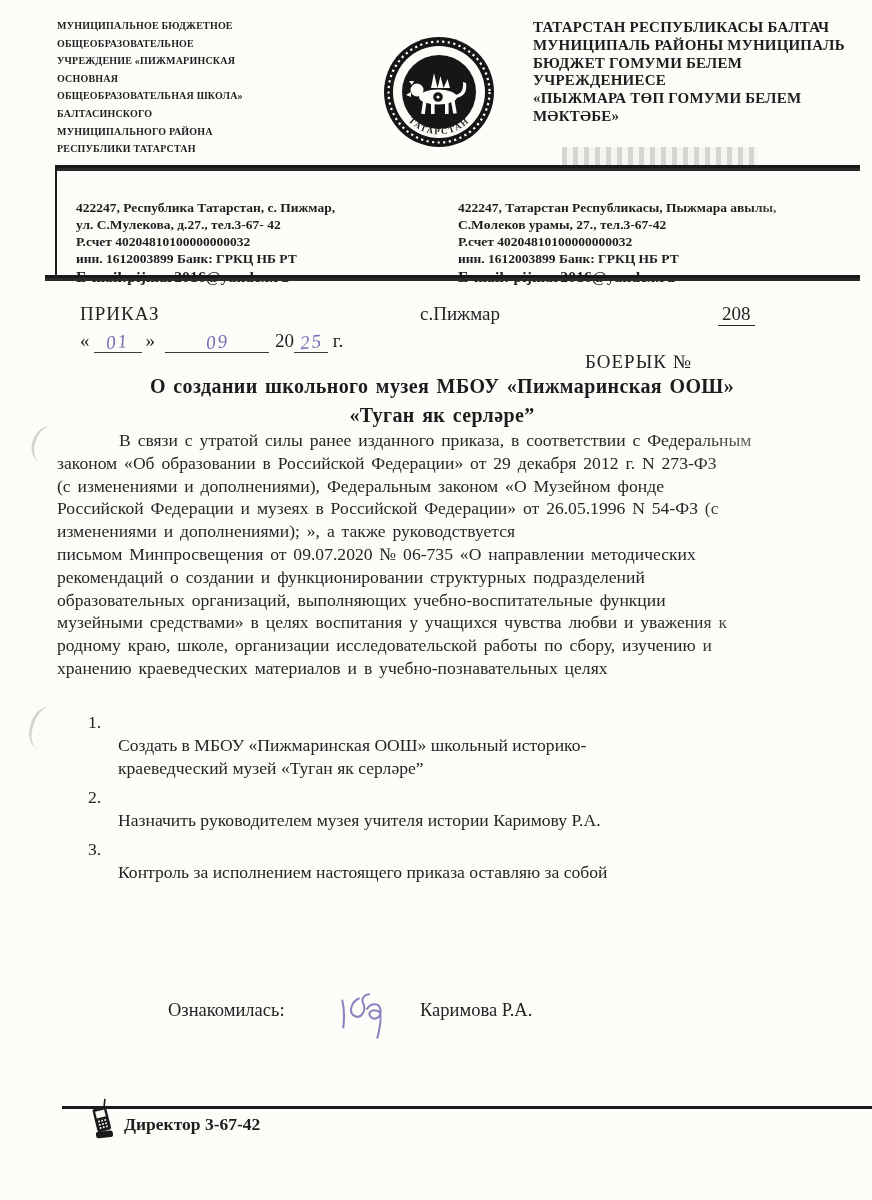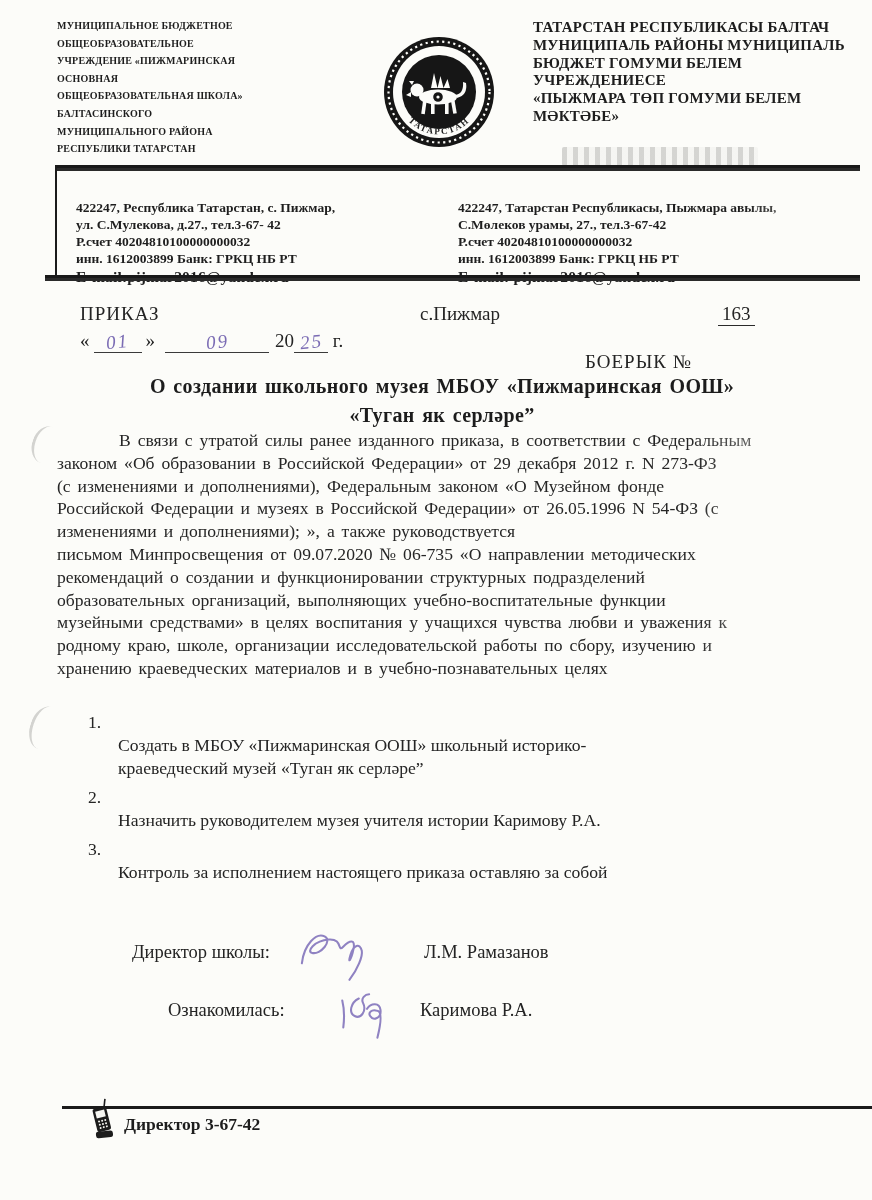--- a/index.html
+++ b/index.html
@@ -173,21 +173,21 @@
     <span class="contact-email">E-mail: pijmar2016@yandex.ru</span>
   </div>
   <div class="fade-contact"></div>
 
   <div class="rule rule-mid"></div>
 
   <div class="order-row">
     <span class="ord-type">ПРИКАЗ</span>
     <span class="ord-place">с.Пижмар</span>
     <span class="ord-tat">БОЕРЫК  №</span>
-    <span class="ord-num">163</span>
+    <span class="ord-num">208</span>
   </div>
 
   <div class="date-row">
     <span>«</span><span class="blank blank-day"><i class="ink">01</i></span><span>»</span><span class="blank blank-month"><i class="ink">09</i></span><span>20</span><span class="blank blank-year"><i class="ink">25</i></span> <span>г.</span>
   </div>
 
   <div class="doc-title">О создании школьного музея МБОУ «Пижмаринская ООШ»
 «Туган як  серләре”</div>
   <div class="doc-body">В связи с утратой силы ранее изданного приказа, в соответствии с Федеральным
 законом «Об образовании в Российской Федерации» от 29 декабря 2012 г. N 273-ФЗ
@@ -209,27 +209,20 @@
 краеведческий музей «Туган як  серләре”</span>
     </div>
     <div class="oitem">
       <span class="num">2.</span><span>Назначить руководителем музея учителя истории Каримову Р.А.</span>
     </div>
     <div class="oitem">
       <span class="num">3.</span><span>Контроль за исполнением настоящего приказа оставляю за собой</span>
     </div>
   </div>
 
-  <div class="sigrow sigrow1">
-    <span class="sig-role">Директор школы:</span>
-    <svg class="sig-svg" width="90" height="62" viewBox="0 0 80 60">
-      <path d="M6 38 C8 20 20 8 28 12 C36 16 24 30 16 28 C10 27 18 16 32 15 C46 14 40 28 46 22 C52 16 58 14 56 24 C54 34 50 40 53 30 C56 20 62 18 64 26 C65 31 60 44 52 54" fill="none" stroke="#8374bb" stroke-width="2" stroke-linecap="round" opacity="0.9"></path>
-    </svg>
-    <span class="sig-name">Л.М. Рамазанов</span>
-  </div>
 
   <div class="sigrow sigrow2">
     <span class="sig-role">Ознакомилась:</span>
     <svg class="sig-svg" width="70" height="62" viewBox="0 0 60 60">
       <path d="M8 16 C10 24 10 34 9 42 M24 14 C16 18 14 28 20 31 C26 34 32 26 28 18 C26 14 30 10 34 10 M32 24 C36 18 44 18 45 25 C46 33 38 36 35 31 C33 28 36 24 42 26 C46 27 46 36 42 52" fill="none" stroke="#8374bb" stroke-width="2" stroke-linecap="round" opacity="0.9"></path>
     </svg>
     <span class="sig-name">Каримова Р.А.</span>
   </div>
 
   <div class="footer-rule"></div>

